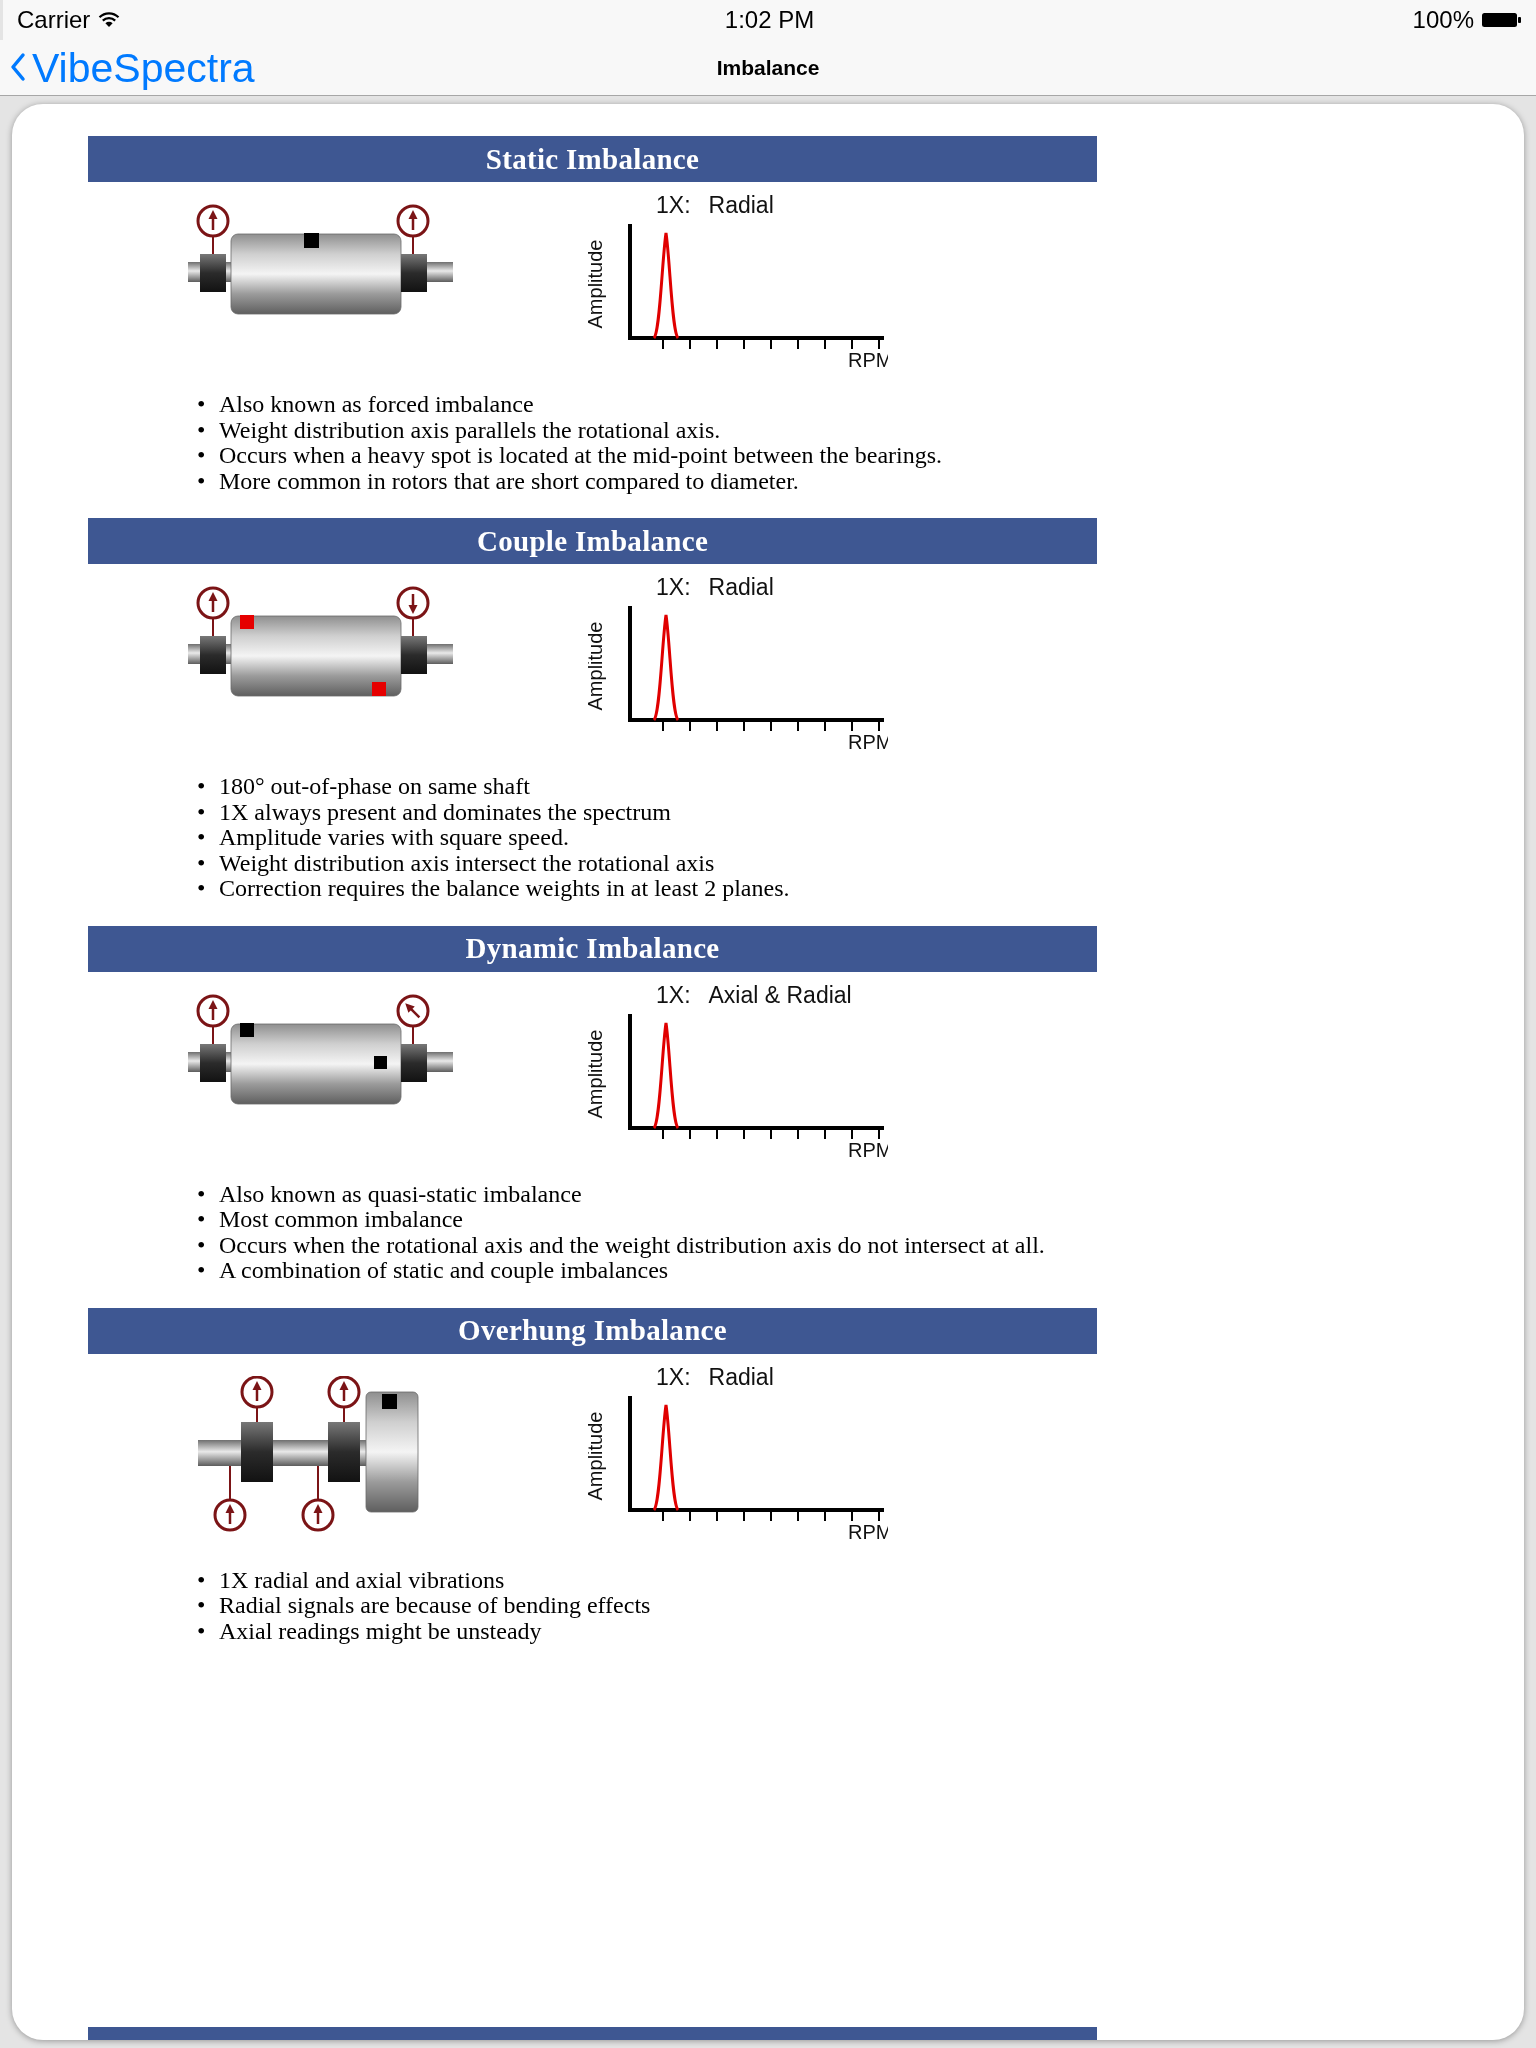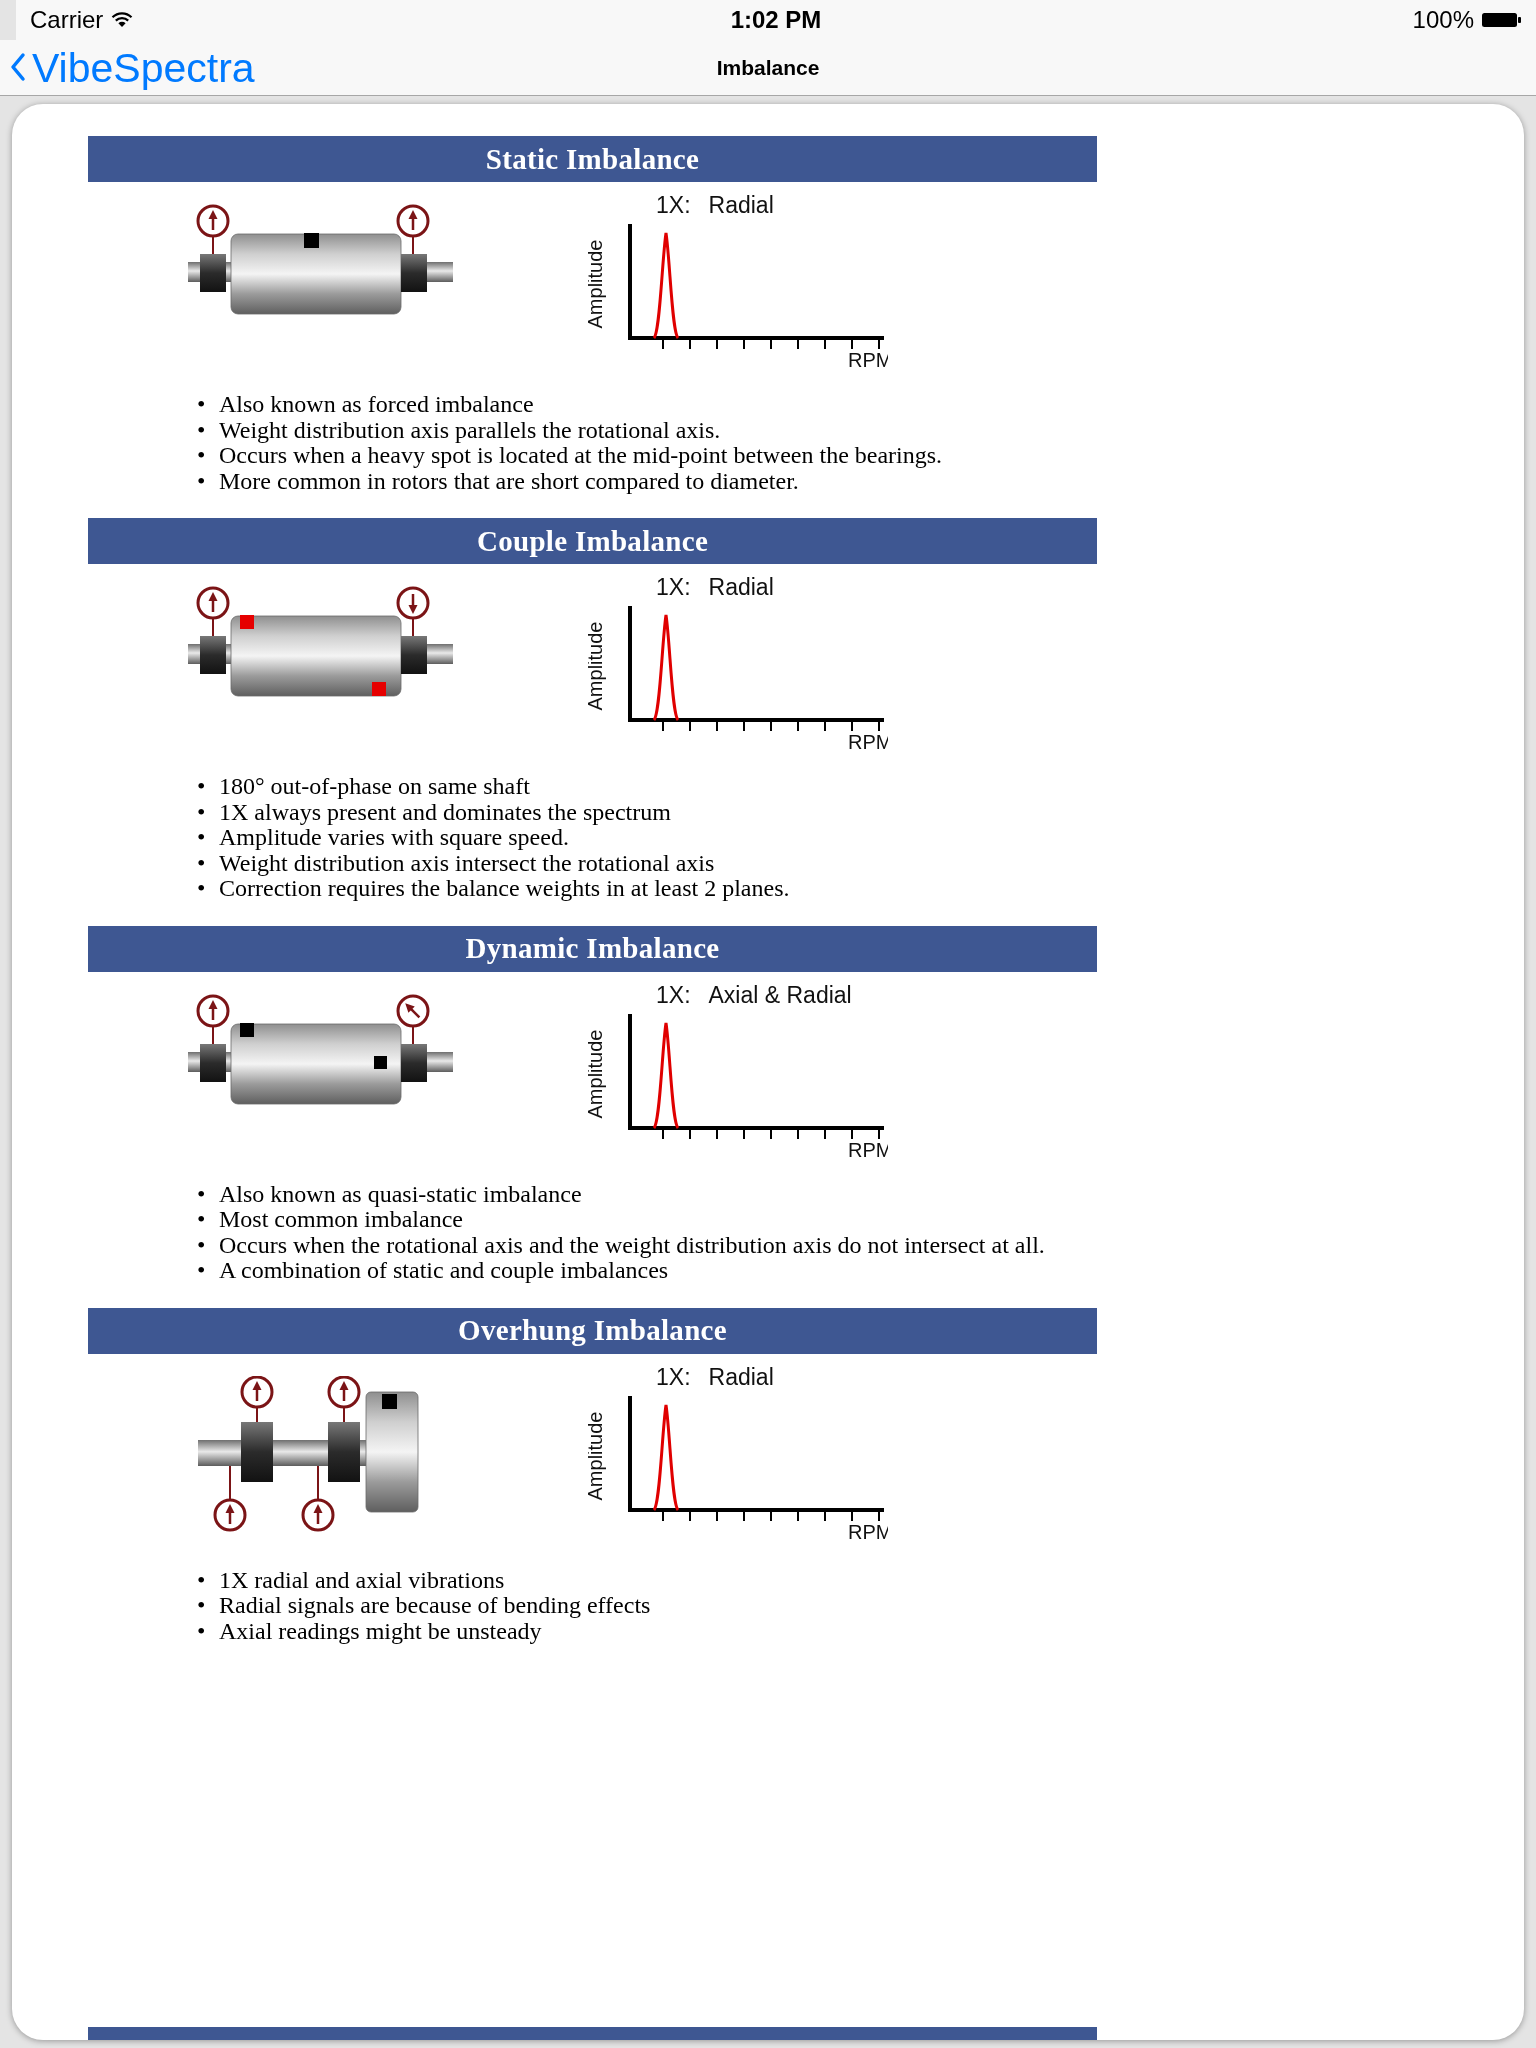--- a/index.html
+++ b/index.html
@@ -7,29 +7,29 @@
   body {
     width: 1536px; height: 2048px;
     background: #e4e4e4;
     font-family: "Liberation Sans", sans-serif;
     overflow: hidden;
   }
   .screen { position: relative; width: 1536px; height: 2048px; overflow: hidden; }
 
   
   .statusbar {
-    position: absolute; top: 0; left: 16px; right: 0; height: 40px;
+    position: absolute; top: 0; left: 3px; right: 0; height: 40px;
     background: #f8f8f8; color: #000;
     display: flex; align-items: center; justify-content: space-between;
     padding: 0 14px; font-size: 24px;
   }
   .statusbar .sb-left, .statusbar .sb-right { display: flex; align-items: center; gap: 8px; }
   .statusbar .sb-time {
     position: absolute; left: 50%; transform: translateX(-50%);
-    font-weight: 700;
+    font-weight: 400;
     text-align: center;
   }
 
   
   .navbar {
     position: absolute; top: 40px; left: 0; right: 0; height: 56px;
     background: #f8f8f8; border-bottom: 1px solid #a7a7a7;
   }
   .back-button {
     position: absolute; left: 10px; top: 0; height: 56px;

